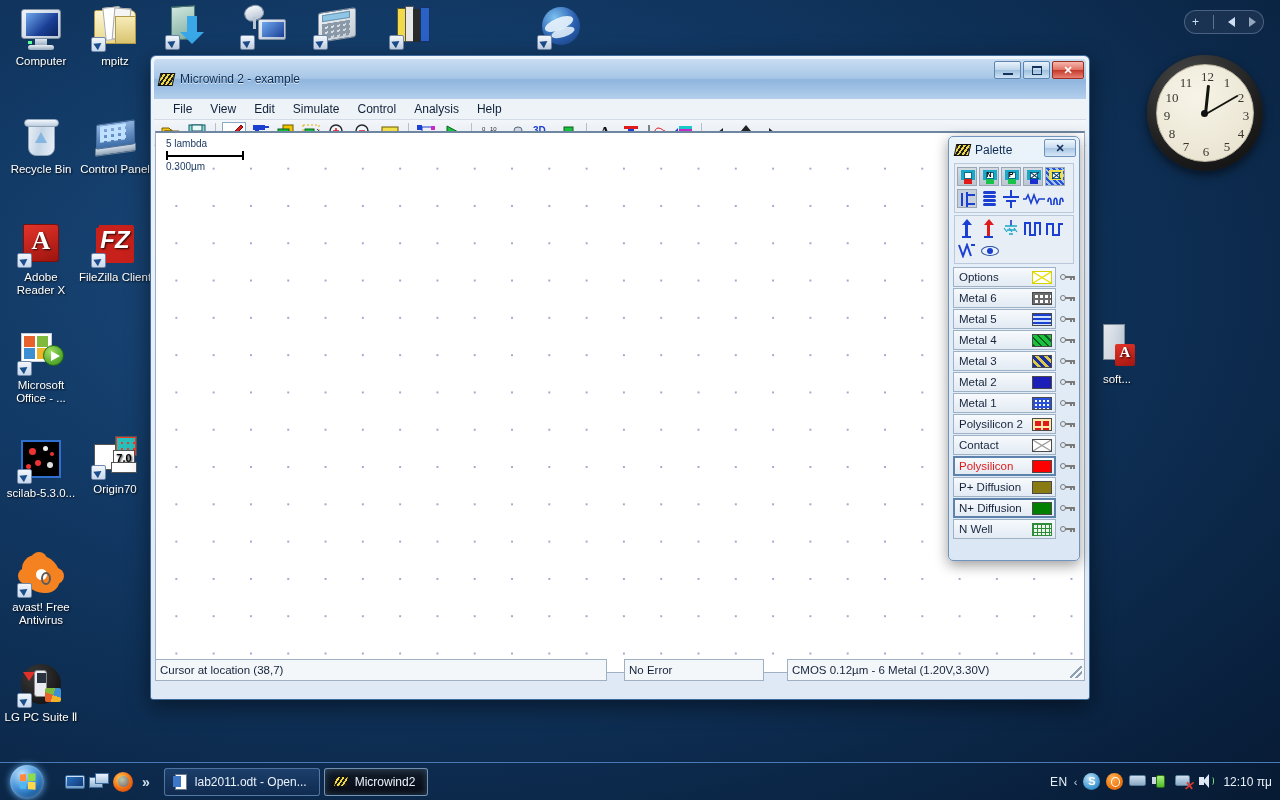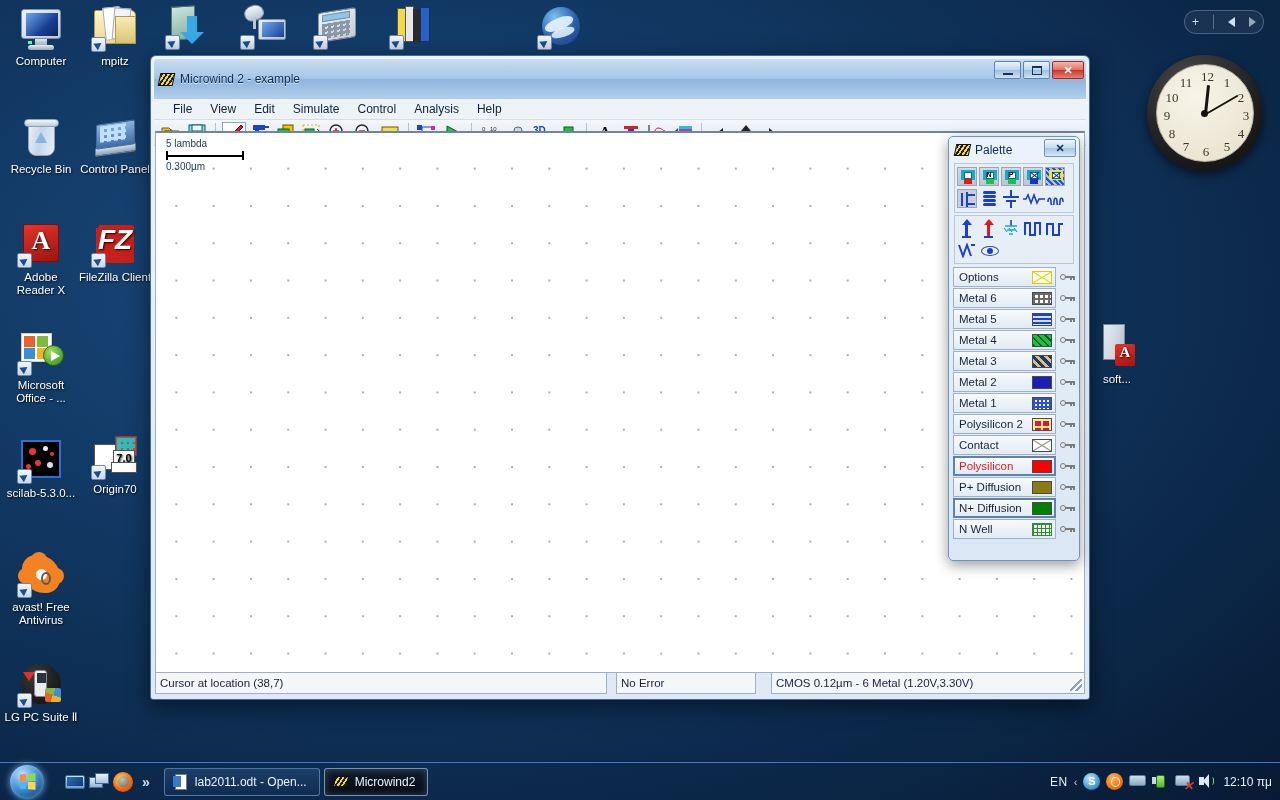--- a/index.html
+++ b/index.html
@@ -136,21 +136,21 @@
   
   .ic-fz .stamp{
     position:absolute; left:5px; top:5px; width:38px; height:38px;
     background:#c8201a;
     border-radius:2px;
     box-shadow:0 0 0 2px #c8201a;
     -webkit-mask-image:radial-gradient(circle 3px at 0 0, transparent 99%, #000 100%);
   }
   .ic-fz .fz{
     position:absolute; left:0;right:0;top:7px; text-align:center;
-    color:#fff; font-size:28px; font-weight:bold; font-style:italic;
+    color:#fff; font-size:24px; font-weight:bold; font-style:italic;
     font-family:"Liberation Sans",sans-serif; line-height:26px;
   }
 
   
   .ic-mso .sq{
     position:absolute; left:4px; top:5px; width:31px; height:29px;
     background:#fff; border:1px solid #c8cdd3;
   }
   .ic-mso .q{ position:absolute; width:11px;height:11px; }
   .ic-mso .q1{left:7px;top:8px;background:#e8622c;}
@@ -370,22 +370,22 @@
   }
   #scalebar{ position:absolute; left:10px; top:5px; width:78px; }
   #scalebar .lbl{ font-size:10px; color:#16355e; font-family:"Liberation Sans",sans-serif; }
   #scalebar .bar{
     height:9px; margin:2px 0 1px 0; position:relative;
     border-left:2px solid #000; border-right:2px solid #000;
   }
   #scalebar .bar::after{ content:""; position:absolute; left:0;right:0;top:4px; height:2px;background:#000;}
 
   #statusbar{
-    position:absolute; left:4px; right:4px; bottom:5px; height:22px;
-    display:flex; gap:8px; align-items:stretch;text-align:center;
+    position:absolute; left:4px; right:4px; bottom:18px; height:22px;
+    display:flex; gap:16px; align-items:stretch;text-align:center;
   }
   .sfield{
     background:#f4f7fa; border:1px solid #9fb0c2;
     font-size:11.5px; color:#14223a; display:flex;align-items:center;
     padding:0 4px;
   }
   #sf-cursor{ flex:0 0 452px; }
   #sf-error{ flex:0 0 140px; margin-left:1px; }
   #sf-tech{ flex:1; margin-left:7px; position:relative;}
   .grip{

